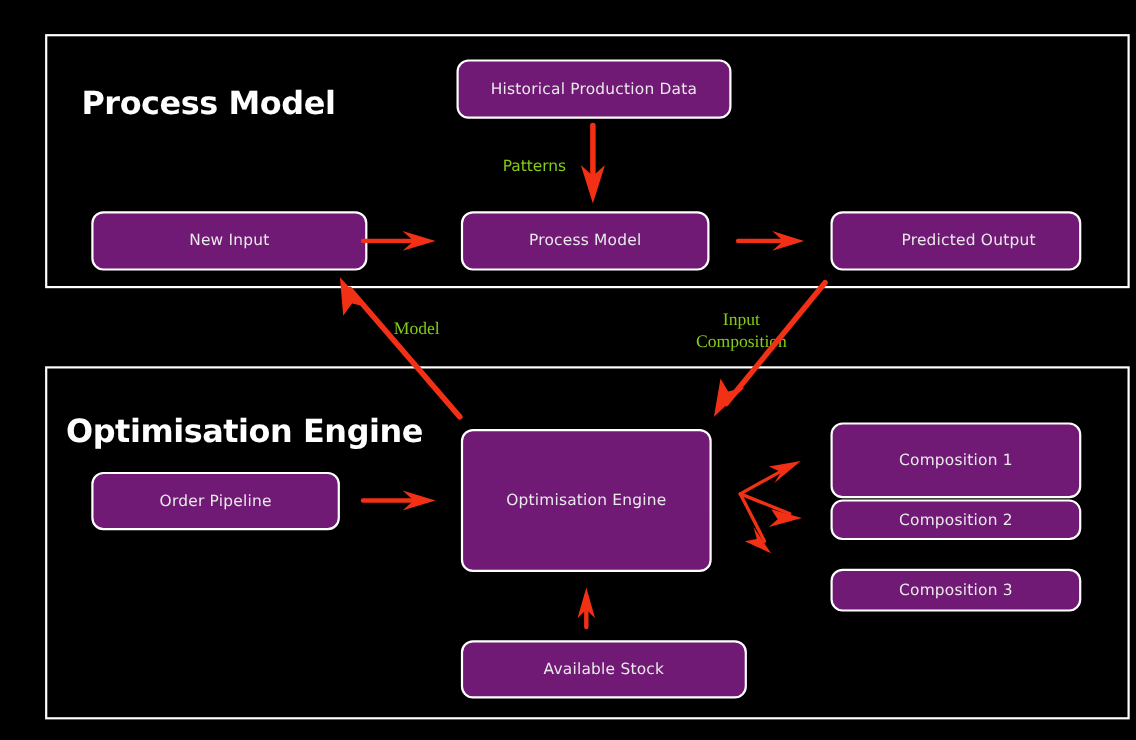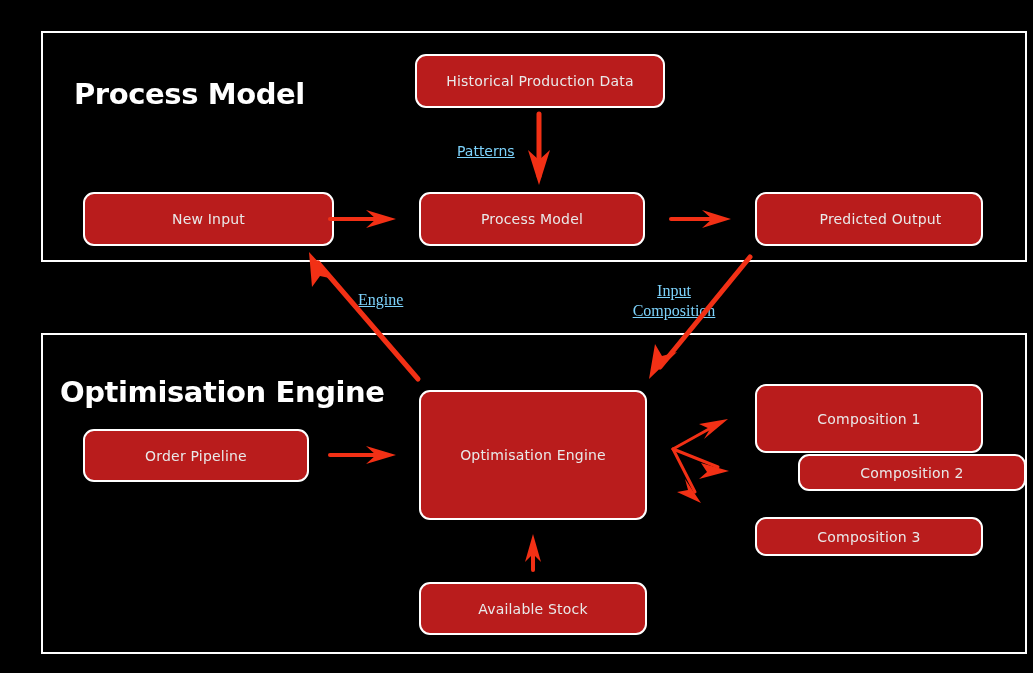--- a/index.html
+++ b/index.html
@@ -45,50 +45,49 @@
     white-space: nowrap;
   }
   #title-process  { left: 56px; top: 77px; }
   #title-optimise { left: 42px; top: 375px; }
 
   
   .node {
     position: absolute;
     border: 2px solid #ffffff;
     border-radius: 11px;
-    background: #b91c1c;
+    background: #701a75;
     color: #e9e9e9;
     font-family: "DejaVu Sans", "Liberation Sans", sans-serif;
     font-size: 14px;
     letter-spacing: 0.2px;
     display: flex;
     align-items: center;
     justify-content: center;
     box-sizing: border-box;
     text-align: center;
   }
 
   #node-historical { left: 397px; top: 54px;  width: 250px; height: 54px; }
   #node-newinput   { left: 65px;  top: 192px; width: 251px; height: 54px; }
   #node-processmodel { left: 401px; top: 192px; width: 226px; height: 54px; }
   #node-predicted  { left: 737px; top: 192px; width: 228px; height: 54px; padding-left: 23px; }
 
   #node-orderpipeline { left: 65px;  top: 429px; width: 226px; height: 53px; }
   #node-optengine     { left: 401px; top: 390px; width: 228px; height: 130px; }
-  #node-availstock    { left: 401px; top: 582px; width: 228px; height: 53px; text-align: center; }
+  #node-availstock    { left: 401px; top: 582px; width: 260px; height: 53px; text-align: center; }
   #node-comp1         { left: 737px; top: 384px; width: 228px; height: 69px; }
-  #node-comp2         { left: 780px; top: 454px; width: 228px; height: 37px; }
+  #node-comp2         { left: 737px; top: 454px; width: 228px; height: 37px; }
   #node-comp3         { left: 737px; top: 517px; width: 228px; height: 39px; }
 
   
   .edge-label {
     position: absolute;
-    color: #7dd3fc;
+    color: #84cc16;
     white-space: nowrap;
-    text-decoration: underline;
   }
   .edge-label.sans {
     font-family: "DejaVu Sans", "Liberation Sans", sans-serif;
     font-size: 14px;
   }
   .edge-label.serif {
     font-family: "Liberation Serif", "DejaVu Serif", serif;
     font-size: 16px;
     line-height: 20px;
     text-align: center;
@@ -132,21 +131,21 @@
   <div class="node" id="node-availstock">Available Stock</div>
 
   <div class="node" id="node-comp1">Composition 1</div>
 
   <div class="node" id="node-comp2">Composition 2</div>
 
   <div class="node" id="node-comp3">Composition 3</div>
 
   <div class="edge-label sans" id="label-patterns">Patterns</div>
 
-  <div class="edge-label serif" id="label-order">Engine</div>
+  <div class="edge-label serif" id="label-order">Model</div>
 
   <div class="edge-label serif" id="label-outcomp">
     <div>Input</div>
     <div>Composition</div>
   </div>
 
   <svg id="arrows" viewBox="0 0 1033 673">
 
     <g>
       <path d="M521,114 L521,176" stroke="#F23015" stroke-width="5" fill="none" stroke-linecap="round"></path>

